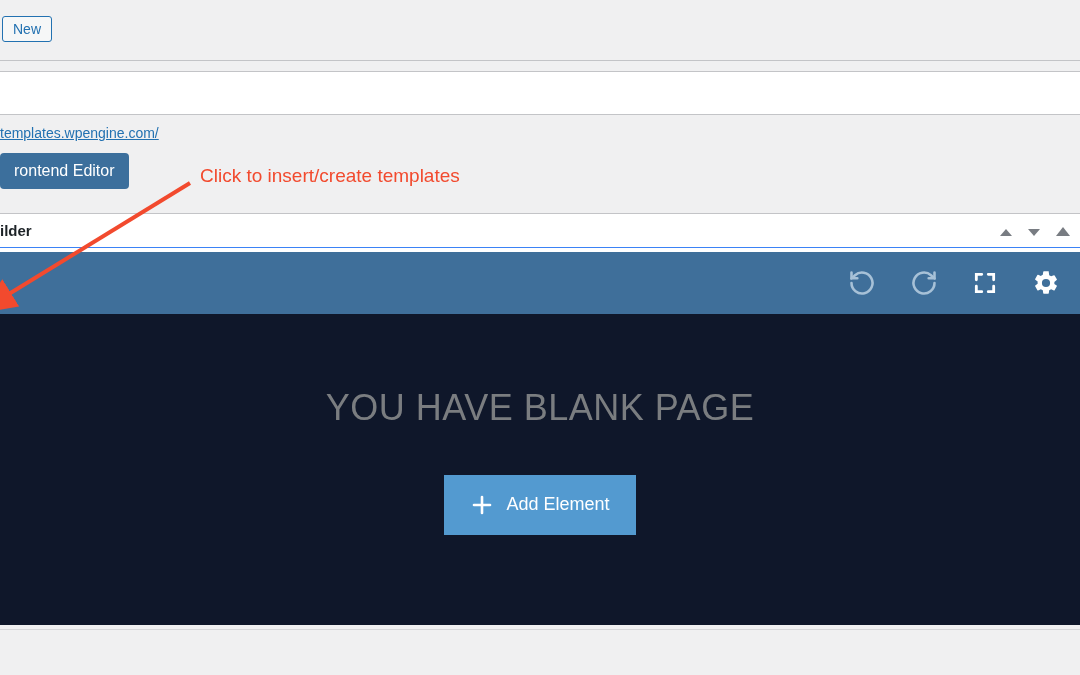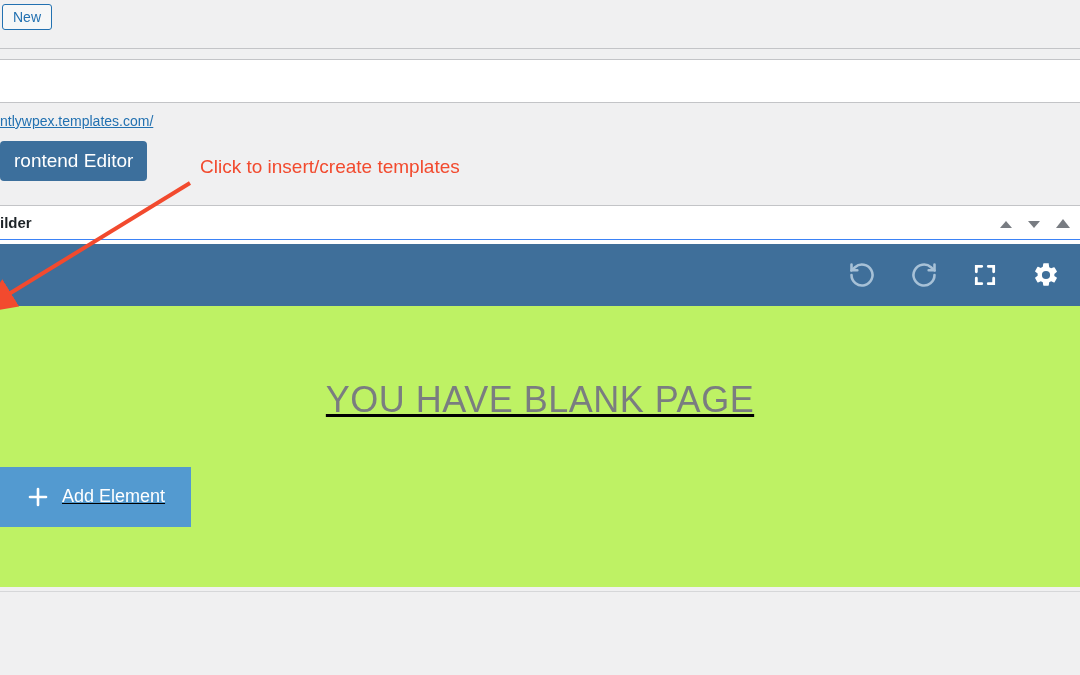--- a/index.html
+++ b/index.html
@@ -5,21 +5,21 @@
   * { box-sizing: border-box; margin: 0; padding: 0; }
   body {
     font-family: -apple-system, BlinkMacSystemFont, "Segoe UI", Helvetica, Arial, sans-serif;
     background: #f0f0f1;
     width: 1080px;
     height: 675px;
     overflow: hidden;
     position: relative;
   }
   .top-area {
-    padding: 4px 0 18px 0;
+    padding: 16px 0 18px 0;
     background: #f0f0f1;
   }
   .btn-new {
     display: inline-block;
     border: 1px solid #2271b1;
     color: #2271b1;
     background: #f6f7f7;
     padding: 4px 10px;
     font-size: 14px;
     border-radius: 3px;
@@ -45,31 +45,31 @@
   }
   .permalink-row a {
     color: #2271b1;
     text-decoration: underline;
     font-size: 14px;
   }
   .btn-frontend {
     display: inline-block;
     background: #3c6f9c;
     color: #fff;
-    font-size: 19px;
+    font-size: 16px;
     padding: 9px 14px;
     border-radius: 4px;
     border: none;
     margin-top: 6px;
     cursor: pointer;
   }
   .annotation {
     position: absolute;
     left: 200px;
-    top: 156px;
+    top: 165px;
     color: #f24a2e;
     font-size: 19px;
   }
   .panel {
     margin-top: 24px;
     border-top: 1px solid #c3c4c7;
     background: #fff;
   }
   .panel-header {
     display: flex;
@@ -95,37 +95,36 @@
     display: flex;
     justify-content: flex-end;
     align-items: center;
     gap: 34px;
     padding-right: 20px;
     margin-top: 4px;
   }
   .tb-icon { color: #a7c1d7; cursor: pointer; display: flex; align-items: center; justify-content: center; }
   .tb-icon.white { color: #fff; }
   .content-area {
-    background: #bef264;
+    background: #0f172a;
     padding-top: 70px;
-    padding-bottom: 60px;
+    padding-bottom: 90px;
     text-align: center;
-    text-decoration: underline;
   }
   .blank-msg {
     color: #7a7d80;
     font-size: 36px;
     font-weight: 300;
     letter-spacing: 0.5px;
     line-height: 1.35;
   }
   .btn-row {
     margin-top: 42px;
     display: flex;
-    justify-content: space-between;
+    justify-content: center;
   }
   .big-btn {
     background: #539ad0;
     color: #fff;
     border: none;
     padding: 0 26px;
     height: 60px;
     font-size: 18px;
     display: inline-flex;
     align-items: center;
@@ -149,21 +148,21 @@
 
 
 <div class="top-area">
   <button class="btn-new">New</button>
 </div>
 <hr class="hr">
 
 <div class="title-input-area"></div>
 
 <div class="permalink-row">
-  <a href="#">ntlywpex.templates.com/</a>
+  <a href="#">templates.wpengine.com/</a>
 </div>
 
 <button class="btn-frontend">rontend Editor</button>
 
 <div class="annotation">Click to insert/create templates</div>
 
 <svg class="arrow-svg" style="left:-20px; top:165px;" width="230" height="160">
   <defs>
     <marker id="arrowhead" markerWidth="10" markerHeight="8" refX="2" refY="4" orient="auto">
       <polygon points="0 0, 10 4, 0 8" fill="#f24a2e"></polygon>

